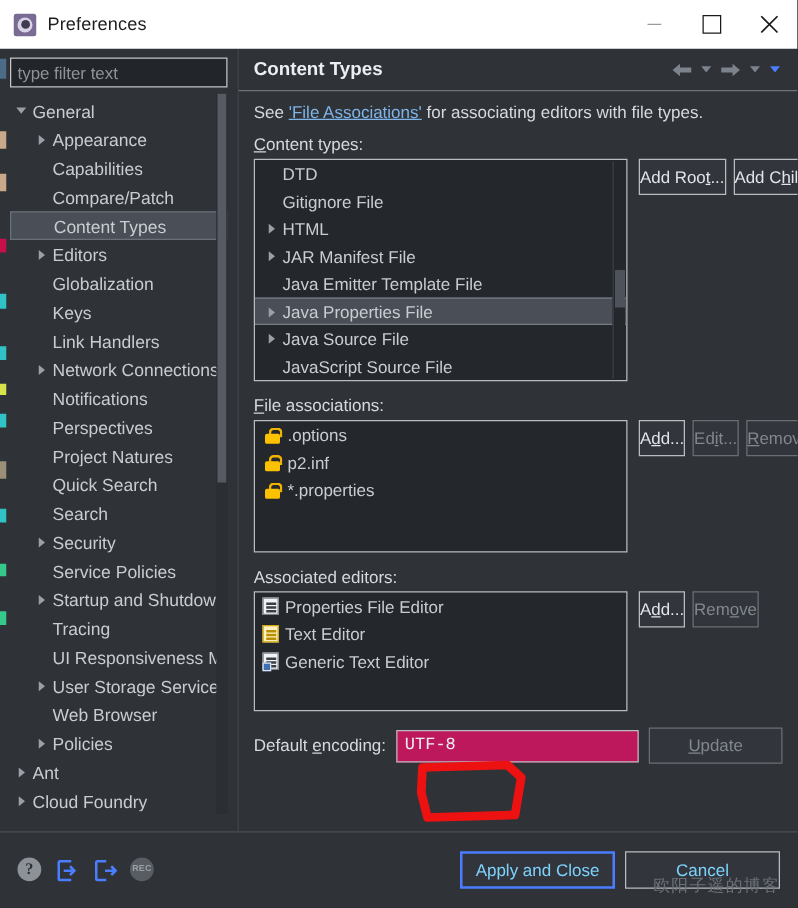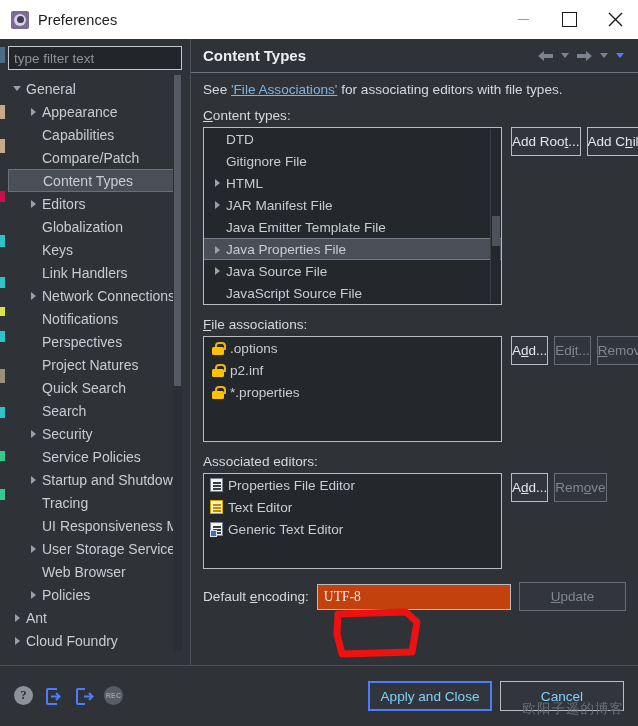--- a/index.html
+++ b/index.html
@@ -306,25 +306,25 @@
   .enc-row {
     display: flex; align-items: center;
     margin-top: 13px;
     gap: 8px;
     position: relative;
   }
   .enc-label { font-size: 13.6px; color: #d6d9dd; white-space: nowrap; }
   .enc-input {
     flex: 1 1 auto;
     height: 26px;
-    background: #c2410c;
+    background: #be185d;
     border: 1px solid #b9bcc0;
     color: #eceff2;
     font-size: 13.6px;
-    font-family: Liberation Serif, serif;
+    font-family: Liberation Mono, monospace;
     padding: 0 6px;
     outline: none;
     min-width: 0;
   }
   .enc-btn { width: 107px; }
 
   
   .annot {
     position: absolute;
     left: 332px; top: 608px;

